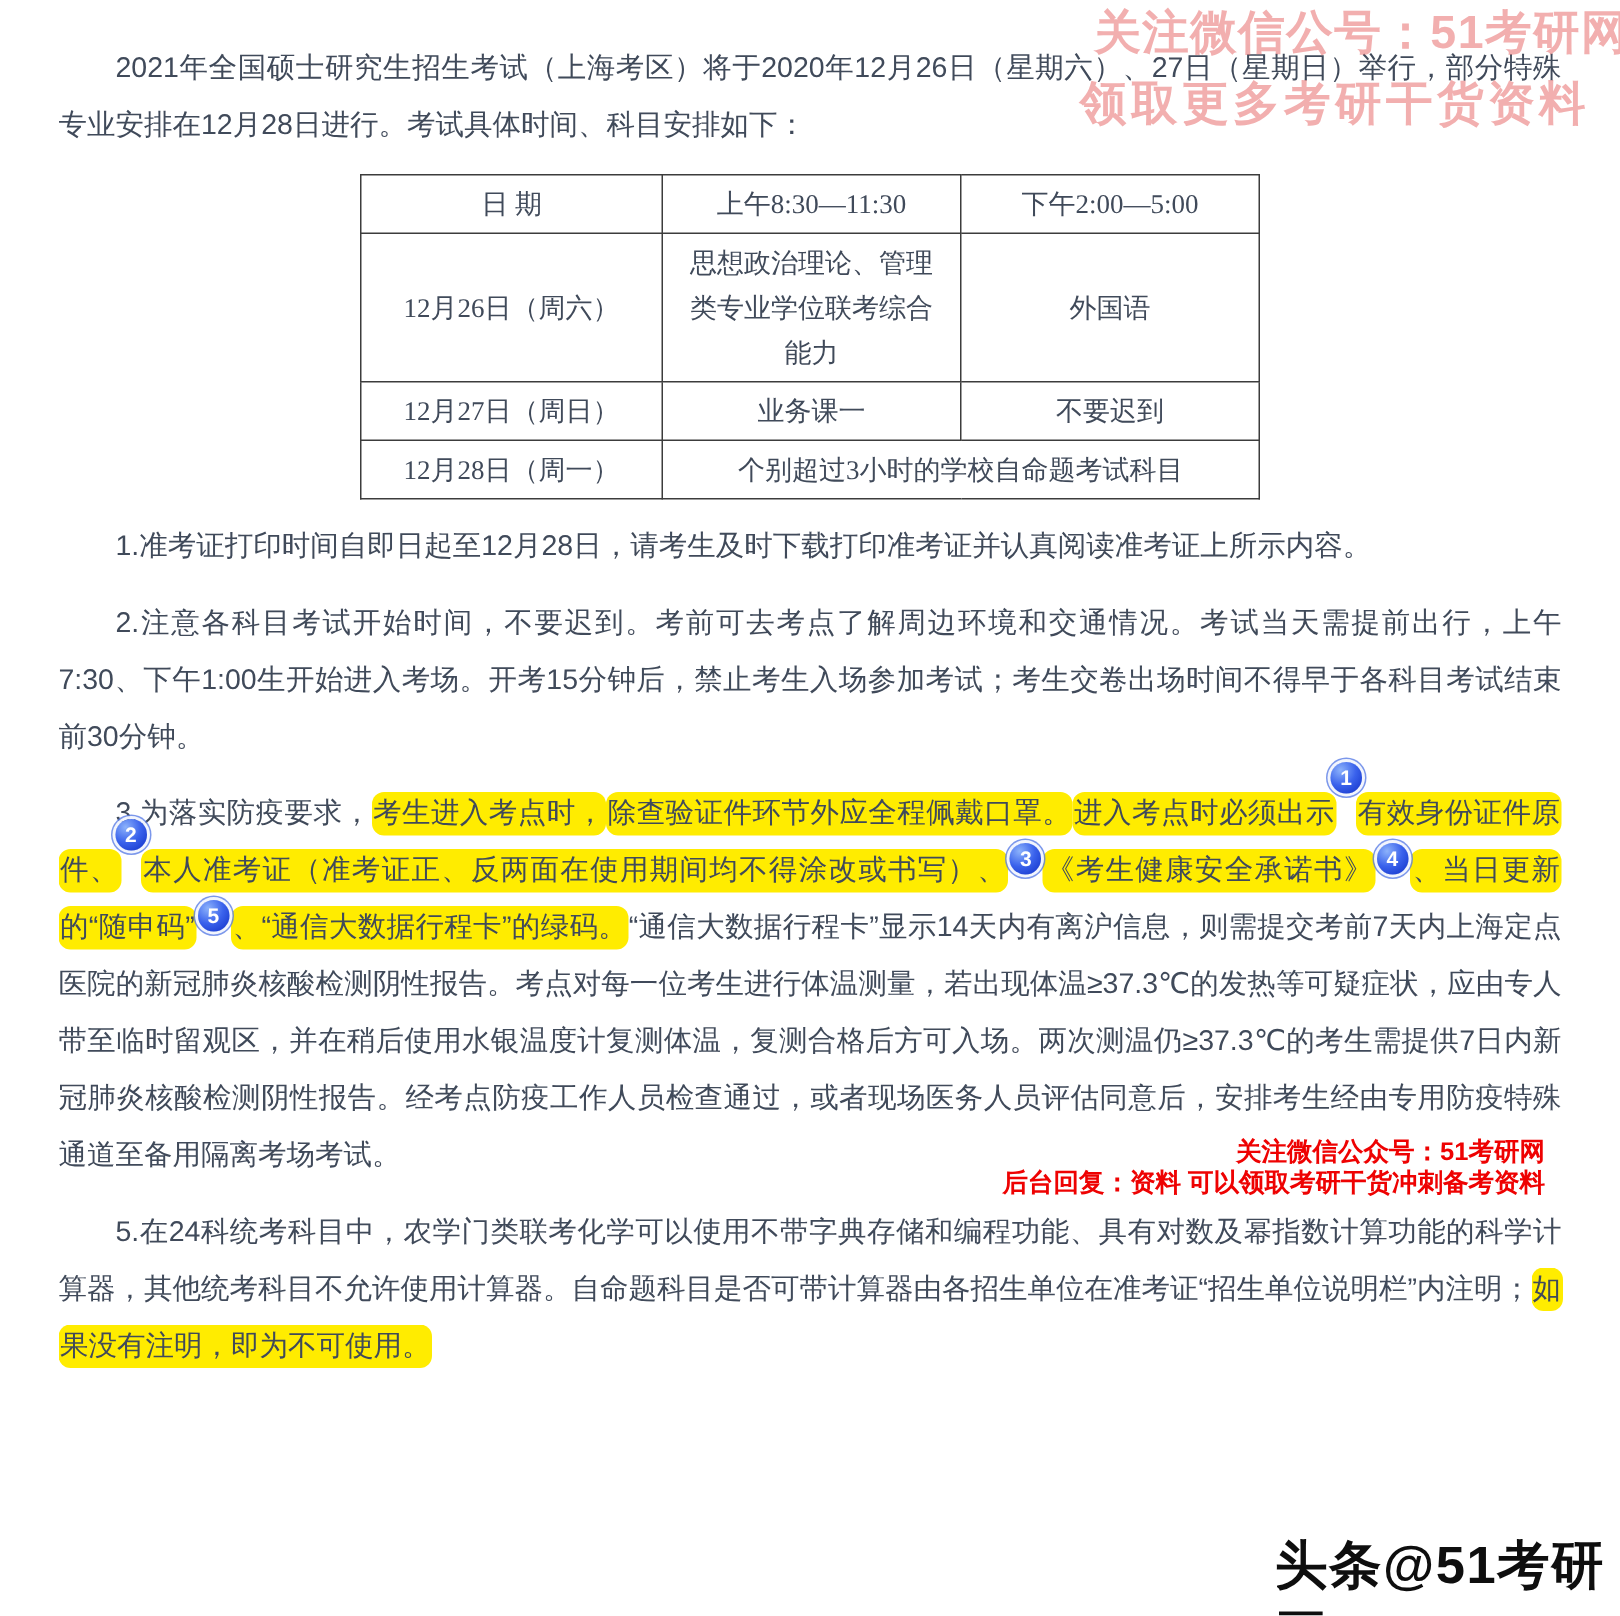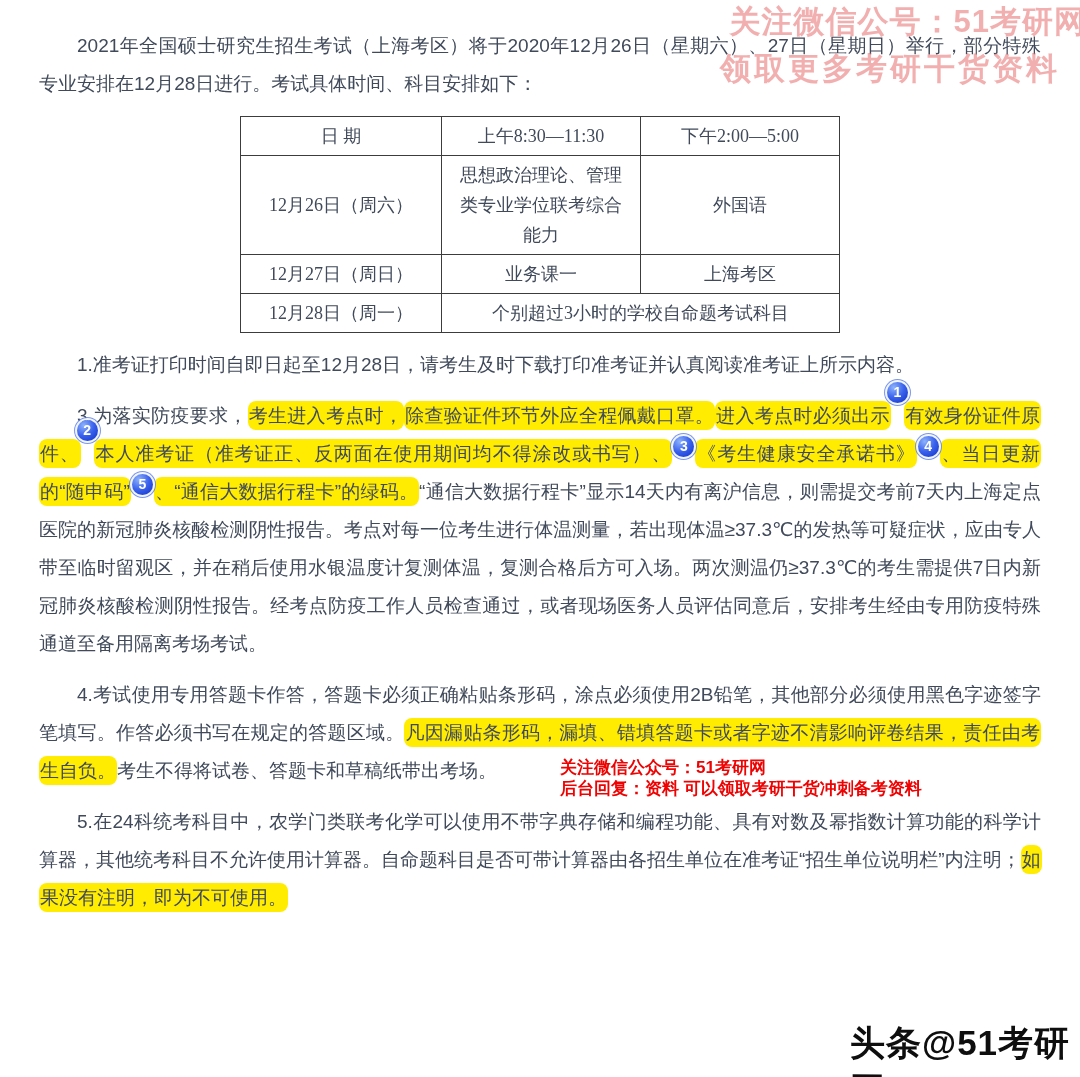--- a/index.html
+++ b/index.html
@@ -87,21 +87,21 @@
     z-index:3;
   }
   .wm-line1{font-size:31px;line-height:40px;letter-spacing:1px;}
   .wm-line2{font-size:31px;line-height:40px;margin-top:7px;margin-right:26px;letter-spacing:3px;}
 
   
   .red-note{
     position:absolute;
     top:757px;left:560px;
     width:470px;
-    text-align:left;
+    text-align:right;
     color:var(--red,#ee0202);
     font-weight:bold;
     font-size:17px;
     line-height:21px;
     z-index:3;
     pointer-events:none;
   }
 
   
   .toutiao{
@@ -138,34 +138,34 @@
       </thead>
       <tbody>
         <tr>
           <td>12月26日（周六）</td>
           <td>思想政治理论、管理类专业学位联考综合能力</td>
           <td>外国语</td>
         </tr>
         <tr>
           <td>12月27日（周日）</td>
           <td>业务课一</td>
-          <td>上海考区</td>
+          <td>不要迟到</td>
         </tr>
         <tr>
           <td>12月28日（周一）</td>
           <td colspan="2">个别超过3小时的学校自命题考试科目</td>
         </tr>
       </tbody>
     </table>
 
 
   <div id="notes">
       <p class="para indent"><span>1.准考证打印时间自即日起至12月28日，请考生及时下载打印准考证并认真阅读准考证上所示内容。</span></p>
+      <p class="para indent"><span>2.注意各科目考试开始时间，不要迟到。考前可去考点了解周边环境和交通情况。考试当天需提前出行，上午7:30、下午1:00生开始进入考场。开考15分钟后，禁止考生入场参加考试；考生交卷出场时间不得早于各科目考试结束前30分钟。</span></p>
       <p class="para indent"><span>3.为落实防疫要求，</span><span class="hl">考生进入考点时，</span><span class="hl">除查验证件环节外应全程佩戴口罩。</span><span class="hl">进入考点时必须出示</span><span class="badge badge-high">1</span><span class="hl">有效身份证件原件、</span><span class="badge badge-high">2</span><span class="hl">本人准考证（准考证正、反两面在使用期间均不得涂改或书写）、</span><span class="badge badge-mid">3</span><span class="hl">《考生健康安全承诺书》</span><span class="badge badge-mid">4</span><span class="hl">、当日更新的“随申码”</span><span class="badge badge-mid">5</span><span class="hl">、“通信大数据行程卡”的绿码。</span><span>“通信大数据行程卡”显示14天内有离沪信息，则需提交考前7天内上海定点医院的新冠肺炎核酸检测阴性报告。考点对每一位考生进行体温测量，若出现体温≥37.3℃的发热等可疑症状，应由专人带至临时留观区，并在稍后使用水银温度计复测体温，复测合格后方可入场。两次测温仍≥37.3℃的考生需提供7日内新冠肺炎核酸检测阴性报告。经考点防疫工作人员检查通过，或者现场医务人员评估同意后，安排考生经由专用防疫特殊通道至备用隔离考场考试。</span></p>
-      <p class="para indent"><span>4.考试使用专用答题卡作答，答题卡必须正确粘贴条形码，涂点必须使用2B铅笔，其他部分必须使用黑色字迹签字笔填写。作答必须书写在规定的答题区域。</span><span class="hl">凡因漏贴条形码，漏填、错填答题卡或者字迹不清影响评卷结果，责任由考生自负。</span><span>考生不得将试卷、答题卡和草稿纸带出考场。</span></p>
       <p class="para indent"><span>5.在24科统考科目中，农学门类联考化学可以使用不带字典存储和编程功能、具有对数及幂指数计算功能的科学计算器，其他统考科目不允许使用计算器。自命题科目是否可带计算器由各招生单位在准考证“招生单位说明栏”内注明；</span><span class="hl">如果没有注明，即为不可使用。</span></p>
       <p class="para indent"></p>
     </div>
 
   <div class="red-note">
     <div>关注微信公众号：51考研网</div>
     <div>后台回复：资料 可以领取考研干货冲刺备考资料</div>
   </div>
 
   <div class="toutiao">头条@51考研网</div>

